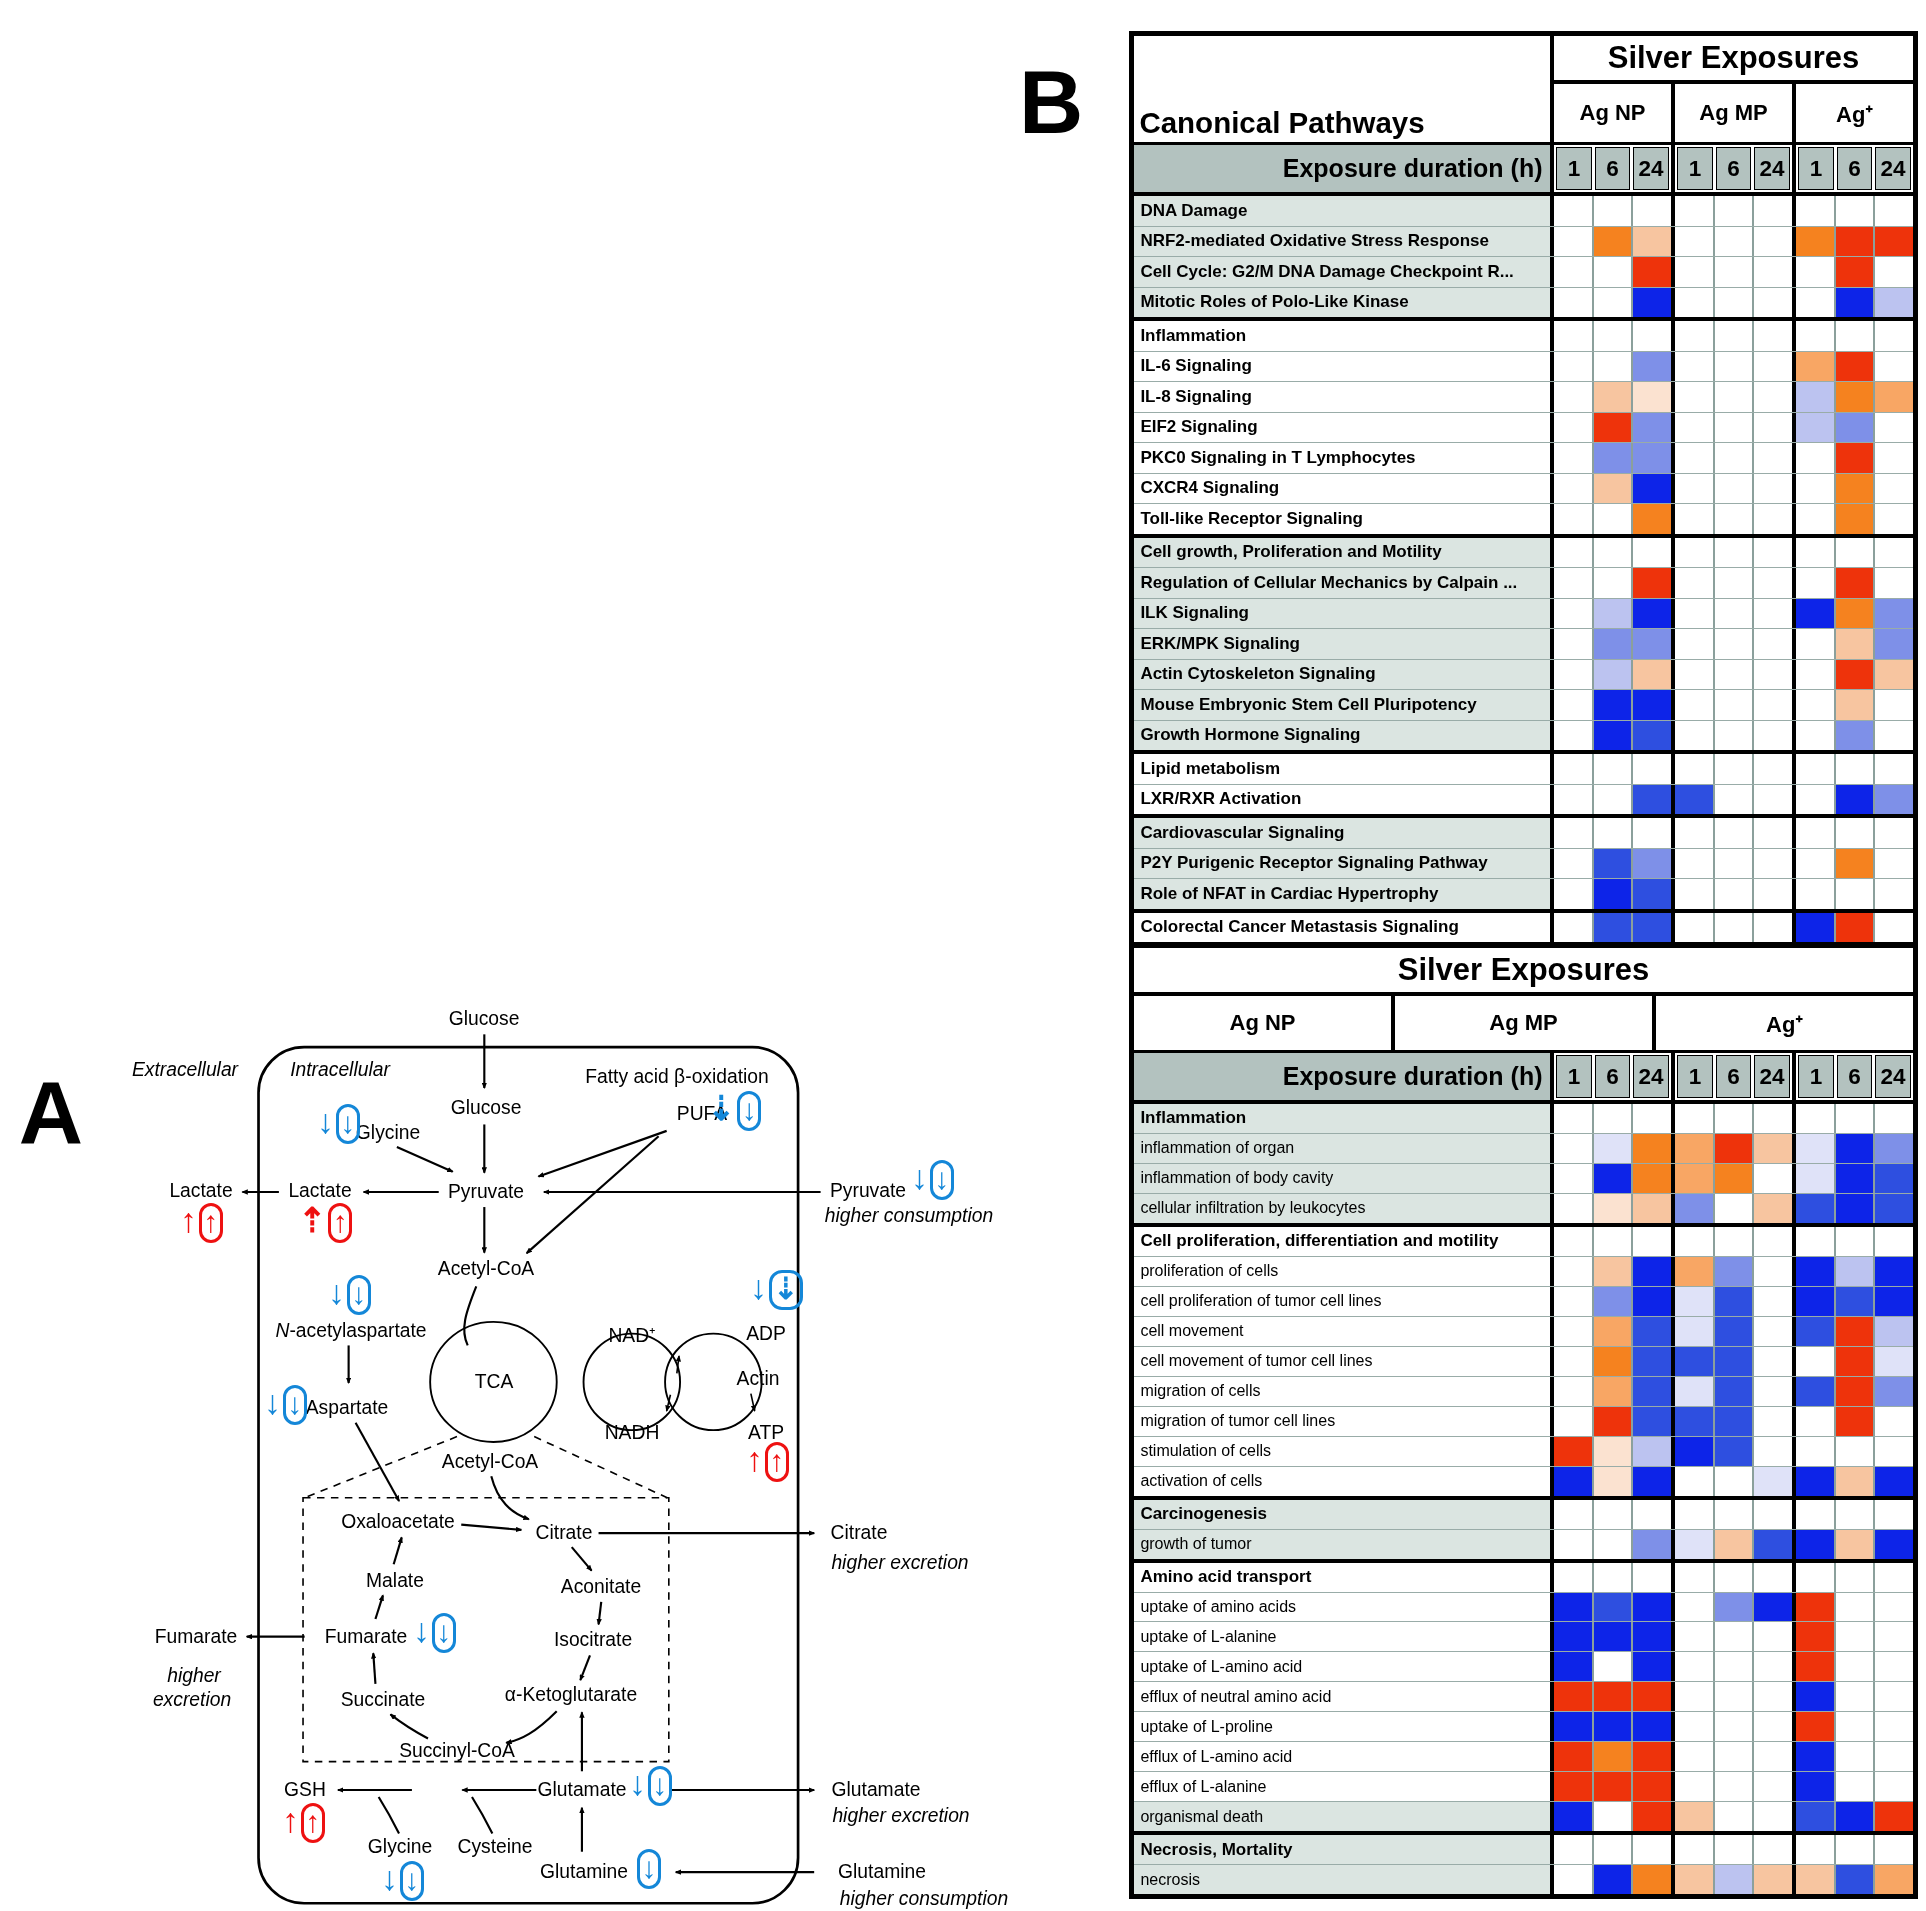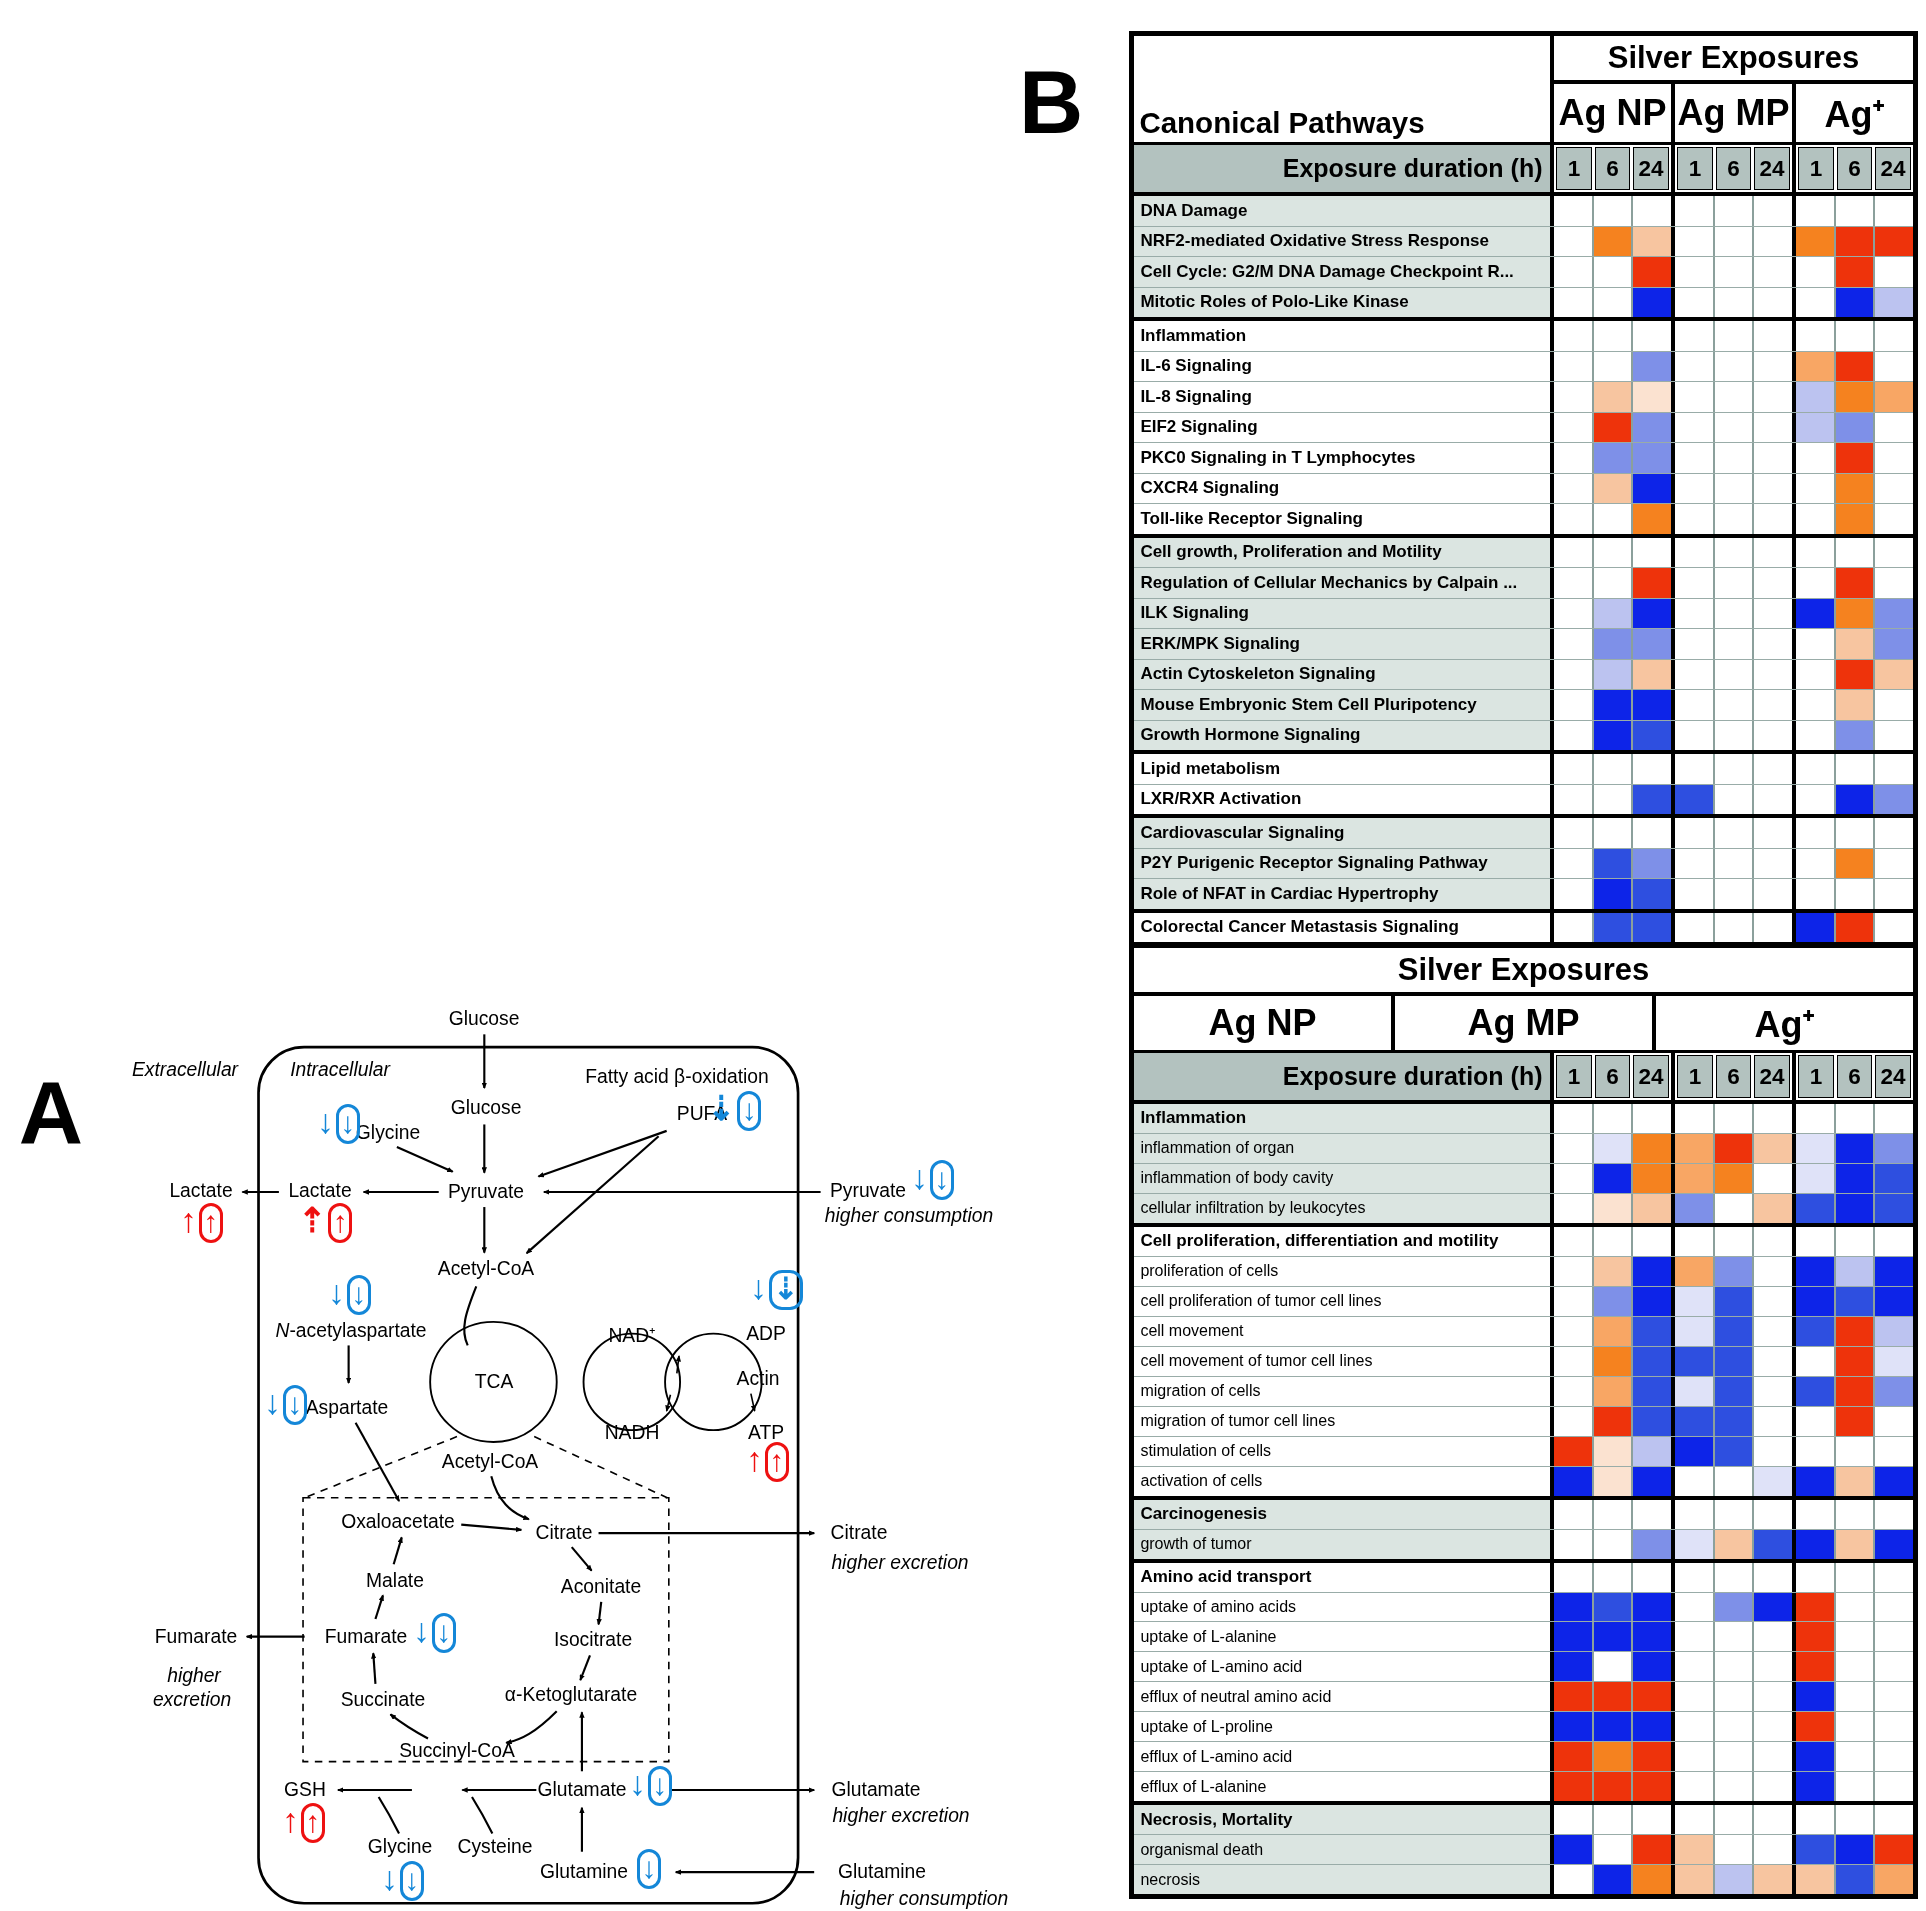--- a/index.html
+++ b/index.html
@@ -25,21 +25,21 @@
   #sect1{height:906px;}
   #sect2{flex:1;border-top:6.4px solid #000;}
   .bhead{display:flex;flex:none;}
   #sect1 .bhead{height:106px;}
   #sect2 .bhead{height:102px;}
   .bhl{width:420px;flex:none;box-sizing:border-box;border-right:4.8px solid #000;display:flex;flex-direction:column;justify-content:flex-end;padding:2.1px 5.4px 3.2px 5.4px;font-weight:bold;font-size:29.5px;line-height:1.12;}
   #sect2 .bhl{justify-content:center;}
   .bhr{flex:1;display:flex;flex-direction:column;min-width:0;}
   .bse{height:44px;flex:none;display:flex;align-items:center;justify-content:center;font-weight:bold;font-size:31px;border-bottom:4.3px solid #000;}
   .bgroups{flex:1;display:flex;}
-  .bgcell{flex:1;display:flex;align-items:center;justify-content:center;font-weight:bold;font-size:36px;}
+  .bgcell{flex:1;display:flex;align-items:center;justify-content:center;font-weight:bold;font-size:22px;}
   .bgcell + .bgcell{border-left:4.3px solid #000;}
   .bband{display:flex;flex:none;height:47px;border-bottom:4.8px solid #000;border-top:3.8px solid #000;background:#fff;}
   .bbl{width:420px;flex:none;box-sizing:border-box;border-right:4.8px solid #000;background:#b3c2bf;display:flex;align-items:center;justify-content:flex-end;padding-right:7.5px;font-weight:bold;font-size:25px;}
   .bdgrp{flex:1;display:flex;gap:2.7px;padding:1.6px 2.1px;min-width:0;}
   .bdgrp + .bdgrp{border-left:4.3px solid #000;margin-left:0;}
   .bdcell{flex:1;background:#b3c2bf;border:1.6px solid #000;display:flex;align-items:center;justify-content:center;font-weight:bold;font-size:22.5px;}
   .brows{flex:1;display:flex;flex-direction:column;min-height:0;}
   .brow{flex:1;display:flex;min-height:0;}
   .brow + .brow{border-top:1.6px solid #99aca8;}
   .brow.blk{border-top:4.3px solid #000;}
@@ -1124,54 +1124,54 @@
             <div class="bcell" style="background: rgb(255, 255, 255);"></div>
             <div class="bcell" style="background: rgb(255, 255, 255);"></div>
             <div class="bcell" style="background: rgb(255, 255, 255);"></div>
           </div>
           <div class="bgrp">
             <div class="bcell" style="background: rgb(13, 36, 232);"></div>
             <div class="bcell" style="background: rgb(255, 255, 255);"></div>
             <div class="bcell" style="background: rgb(255, 255, 255);"></div>
           </div>
         </div>
+        <div class="brow sage">
+          <div class="blab">organismal death</div>
+          <div class="bgrp">
+            <div class="bcell" style="background: rgb(13, 36, 232);"></div>
+            <div class="bcell" style="background: rgb(255, 255, 255);"></div>
+            <div class="bcell" style="background: rgb(238, 51, 11);"></div>
+          </div>
+          <div class="bgrp">
+            <div class="bcell" style="background: rgb(247, 197, 160);"></div>
+            <div class="bcell" style="background: rgb(255, 255, 255);"></div>
+            <div class="bcell" style="background: rgb(255, 255, 255);"></div>
+          </div>
+          <div class="bgrp">
+            <div class="bcell" style="background: rgb(46, 79, 224);"></div>
+            <div class="bcell" style="background: rgb(13, 36, 232);"></div>
+            <div class="bcell" style="background: rgb(238, 51, 11);"></div>
+          </div>
+        </div>
         <div class="brow sage blk">
           <div class="blab cat">Necrosis, Mortality</div>
           <div class="bgrp">
             <div class="bcell" style="background: rgb(255, 255, 255);"></div>
             <div class="bcell" style="background: rgb(255, 255, 255);"></div>
             <div class="bcell" style="background: rgb(255, 255, 255);"></div>
           </div>
           <div class="bgrp">
             <div class="bcell" style="background: rgb(255, 255, 255);"></div>
             <div class="bcell" style="background: rgb(255, 255, 255);"></div>
             <div class="bcell" style="background: rgb(255, 255, 255);"></div>
           </div>
           <div class="bgrp">
             <div class="bcell" style="background: rgb(255, 255, 255);"></div>
             <div class="bcell" style="background: rgb(255, 255, 255);"></div>
             <div class="bcell" style="background: rgb(255, 255, 255);"></div>
-          </div>
-        </div>
-        <div class="brow sage">
-          <div class="blab">organismal death</div>
-          <div class="bgrp">
-            <div class="bcell" style="background: rgb(13, 36, 232);"></div>
-            <div class="bcell" style="background: rgb(255, 255, 255);"></div>
-            <div class="bcell" style="background: rgb(238, 51, 11);"></div>
-          </div>
-          <div class="bgrp">
-            <div class="bcell" style="background: rgb(247, 197, 160);"></div>
-            <div class="bcell" style="background: rgb(255, 255, 255);"></div>
-            <div class="bcell" style="background: rgb(255, 255, 255);"></div>
-          </div>
-          <div class="bgrp">
-            <div class="bcell" style="background: rgb(46, 79, 224);"></div>
-            <div class="bcell" style="background: rgb(13, 36, 232);"></div>
-            <div class="bcell" style="background: rgb(238, 51, 11);"></div>
           </div>
         </div>
         <div class="brow sage">
           <div class="blab">necrosis</div>
           <div class="bgrp">
             <div class="bcell" style="background: rgb(255, 255, 255);"></div>
             <div class="bcell" style="background: rgb(13, 36, 232);"></div>
             <div class="bcell" style="background: rgb(245, 130, 31);"></div>
           </div>
           <div class="bgrp">

